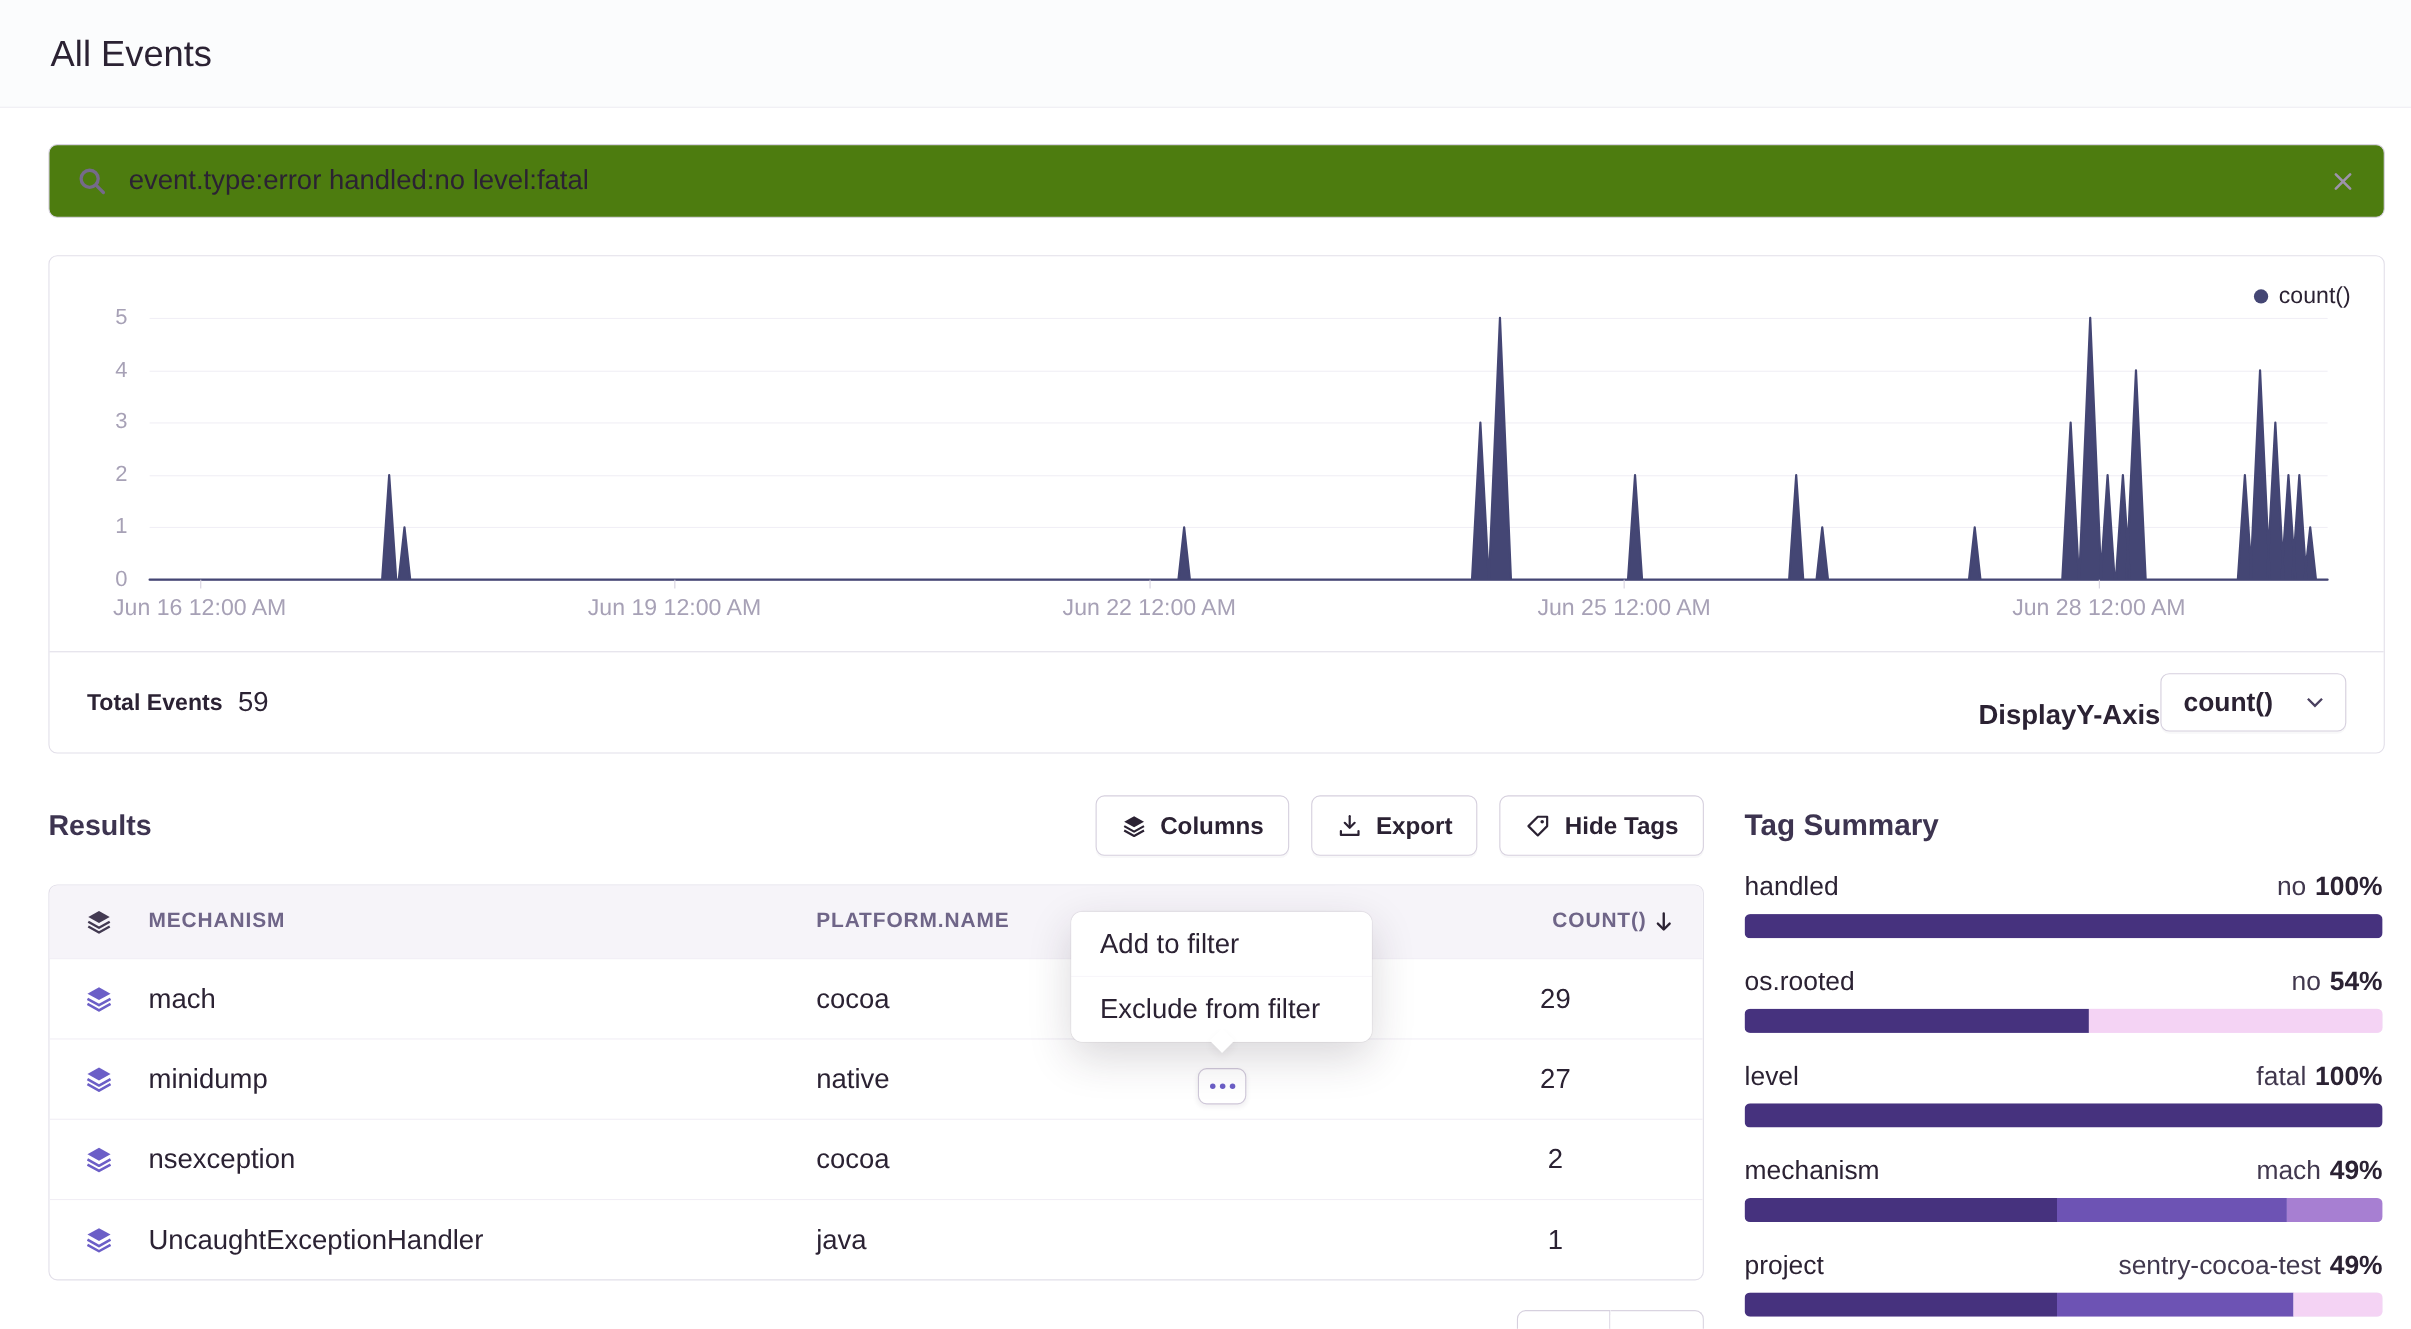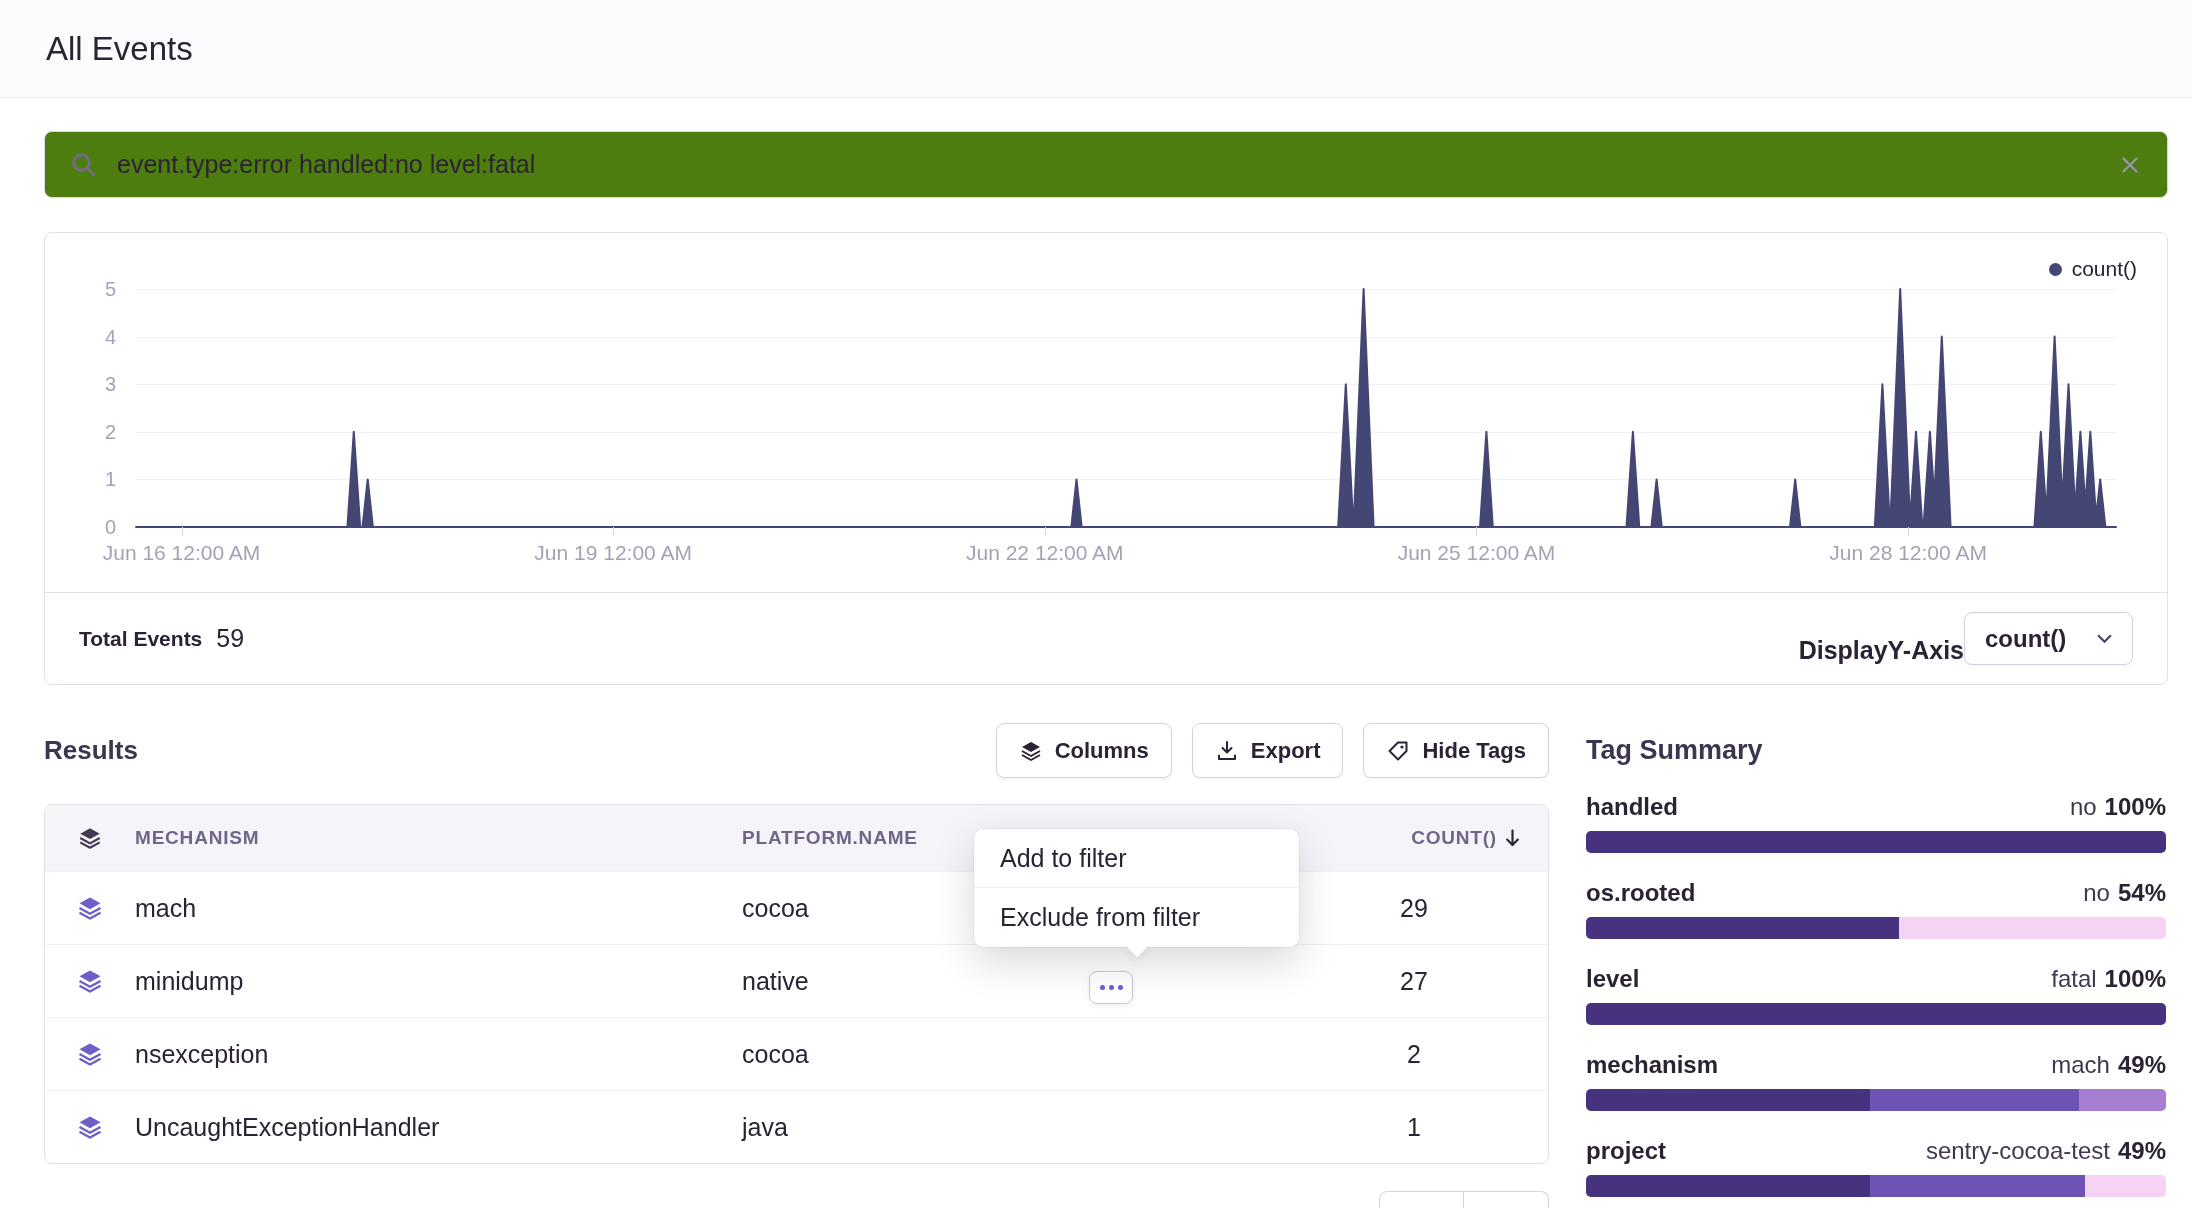--- a/index.html
+++ b/index.html
@@ -92,37 +92,37 @@
     font-size: 19px; font-weight: bold; color: #6f6588; letter-spacing: 0.8px;
   }
   .cell-icon { display: flex; justify-content: center; }
   .cell-count { text-align: center; padding-right: 28px; }
   .count-head { display: flex; justify-content: flex-end; align-items: center; gap: 8px; padding-right: 28px; }
 
   
   .tag-head { margin-top: 48px; font-size: 27px; font-weight: bold; color: #3d3450; line-height: 34px; }
   .tag-item { margin-top: 26px; }
   .tag-row { display: flex; align-items: baseline; font-size: 24px; line-height: 28px; }
-  .tag-label { font-weight: bold; }
+  .tag-label { font-weight: normal; }
   .tag-value { margin-left: auto; color: #41384e; }
   .tag-pct { font-weight: bold; margin-left: 8px; color: #2b2233; }
   .tag-bar { margin-top: 10px; height: 22px; border-radius: 5px; overflow: hidden; display: flex; background: #f4eef8; cursor: pointer; }
   .seg { height: 100%; display: block; }
 
   
   .more-btn {
     position: absolute; left: 1089px; top: 971px; width: 44px; height: 33px;
     border: 1px solid #cfc8d9; border-radius: 8px; background: #fff;
     display: flex; align-items: center; justify-content: center; gap: 4px;
     box-shadow: 0 2px 5px rgba(43,34,51,.07); cursor: pointer; z-index: 4;
   }
   .more-dot { width: 5px; height: 5px; border-radius: 50%; background: #6C5FC7; }
 
   .context-popup {
-    position: absolute; left: 974px; top: 829px; width: 325px; background: #fff;
+    position: absolute; left: 974px; top: 829px; width: 273px; background: #fff;
     border-radius: 10px; z-index: 5;
     box-shadow: 0 0 0 1px rgba(43,34,51,.06), 0 14px 40px rgba(43,34,51,.18);
   }
   .caret {
     position: absolute; bottom: -7px; left: 50%; width: 16px; height: 16px;
     margin-left: -8px; background: #fff; transform: rotate(45deg);
     box-shadow: 3px 3px 8px rgba(43,34,51,.06);
   }
   .menu-item { height: 59px; display: flex; align-items: center; padding: 0 26px; font-size: 25px; cursor: pointer; background: #fff; border-radius: 10px; }
   .menu-item.first { border-bottom: 1px solid #f0ecf4; border-radius: 10px 10px 0 0; }

